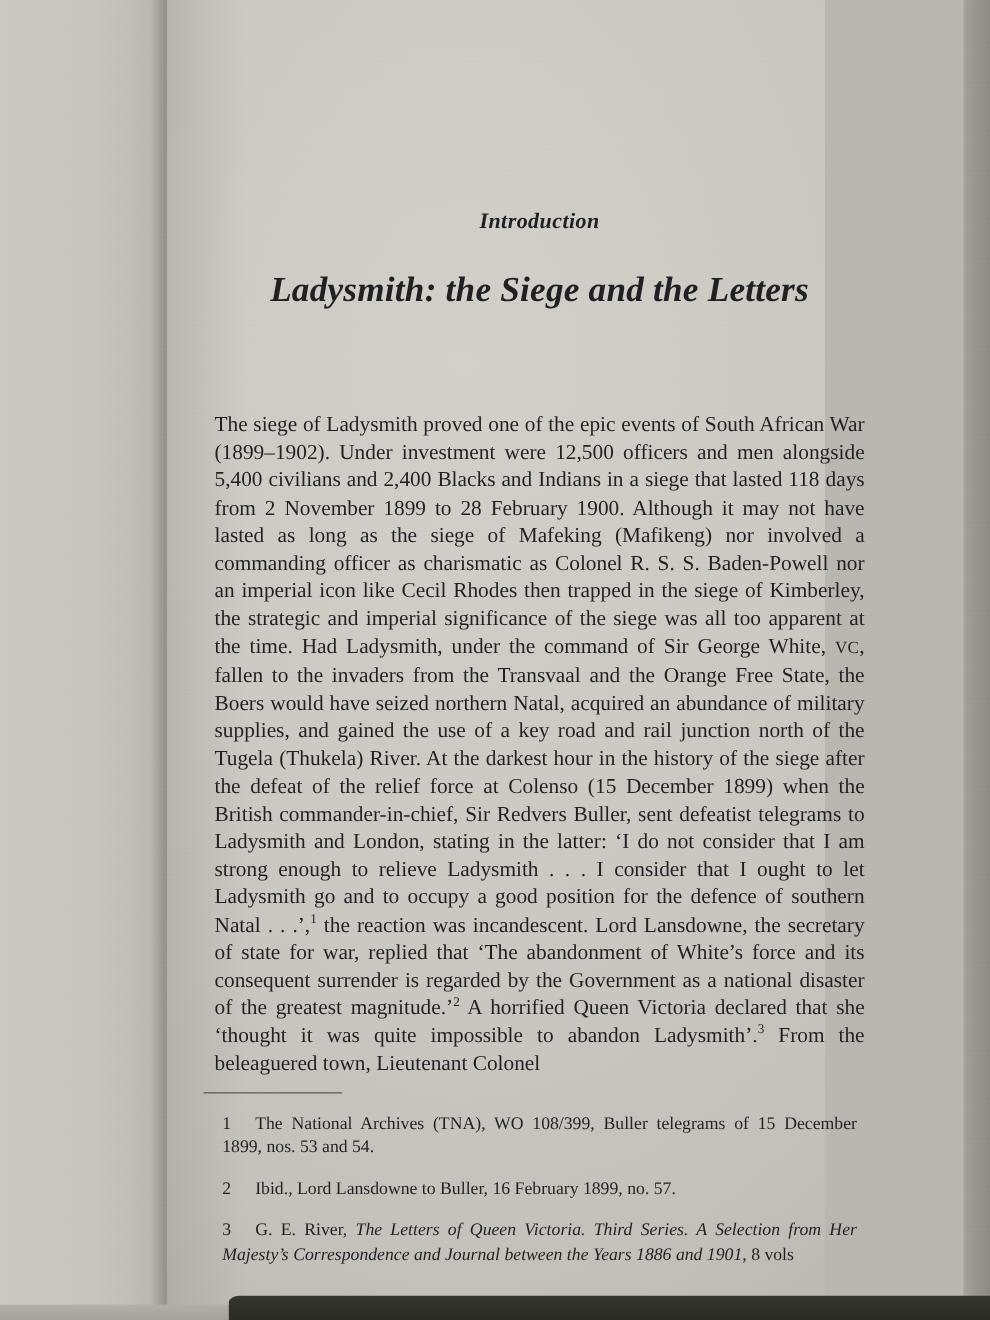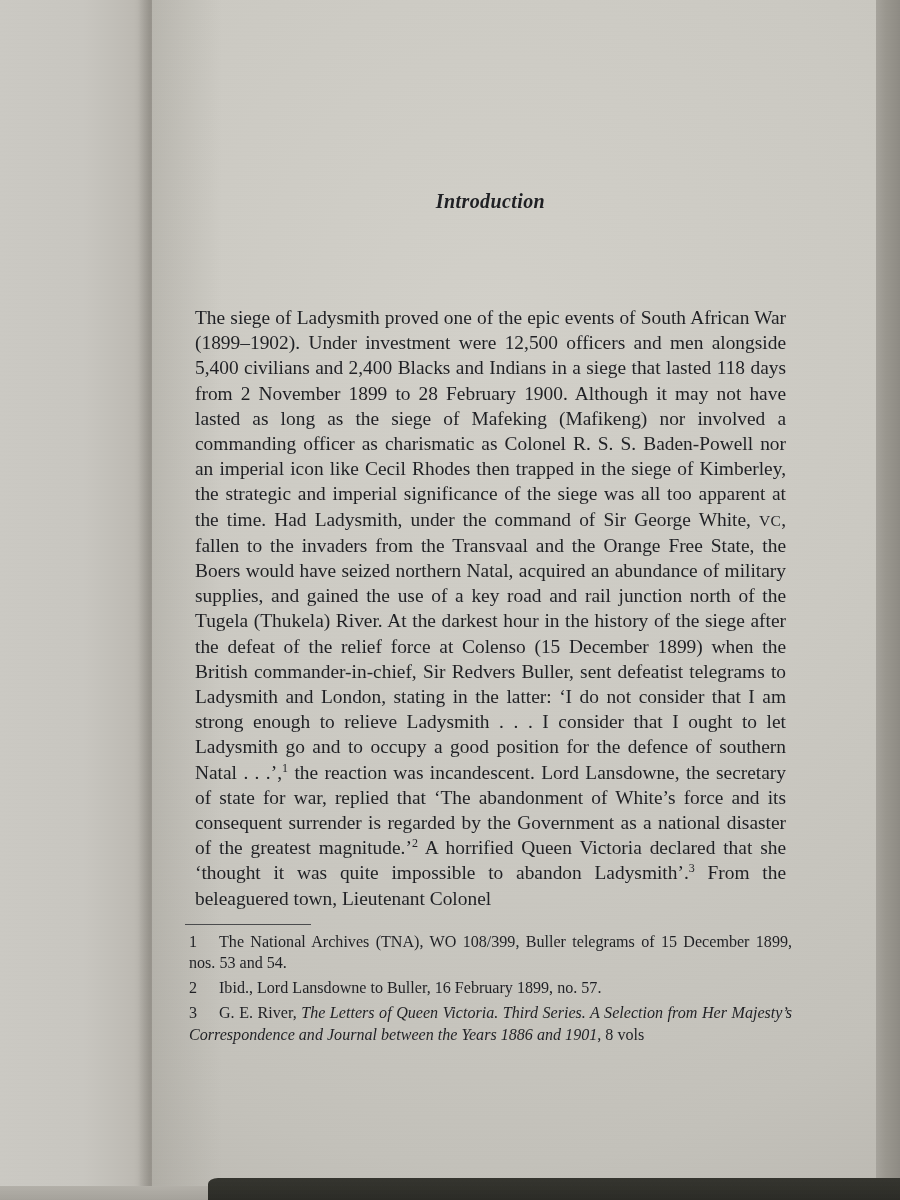--- a/index.html
+++ b/index.html
@@ -39,21 +39,21 @@
         rgba(120,116,108,0) 0%,
         rgba(120,116,108,0.40) 35%,
         rgba(138,134,126,0.22) 60%,
         rgba(255,255,255,0.10) 100%);
   }
 
   
   .page {
     position: absolute;
     left: 152px; top: 0;
-    width: 748px; height: 1186px;
+    width: 598px; height: 1186px;
     background:
       radial-gradient(120% 90% at 45% 28%, #d2d0c9 0%, #cbc9c2 45%, #c3c1ba 78%, #b9b6af 100%);
   }
 
   
   .page-fold-tone {
     position: absolute;
     left: 0; top: 0;
     width: 70px; height: 100%;
     background: linear-gradient(90deg, rgba(150,147,139,0.35) 0%, rgba(150,147,139,0) 100%);
@@ -144,21 +144,21 @@
     background: #4a4b4d;
     margin: 13px 0 6px 0;
   }
 
   .footnotes {
     font-size: 16.1px;
     line-height: 21.2px;
   }
 
   .footnotes p {
-    margin: 4px;
+    margin: 17px;
     text-align: justify;
     text-justify: inter-word;
     text-indent: 0;
   }
 
   .fn-num {
     display: inline-block;
     width: 30px;
   }
 
@@ -182,20 +182,21 @@
 
   <div class="left-surface"></div>
   <div class="gutter"></div>
 
   <div class="page">
     <div class="page-fold-tone"></div>
 
     <div class="content">
 
       <div class="kicker">Introduction</div>
+      <div class="title">Ladysmith: the Siege and the Letters</div>
 
       <div class="body">
         <p><span>The siege of Ladysmith proved one of the epic events of South African War (1899–1902). Under investment were 12,500 officers and men alongside 5,400 civilians and 2,400 Blacks and Indians in a siege that lasted 118 days from 2 November 1899 to 28 February 1900. Although it may not have lasted as long as the siege of Mafeking (Mafikeng) nor involved a commanding officer as charismatic as Colonel R. S. S. Baden-Powell nor an imperial icon like Cecil Rhodes then trapped in the siege of Kimberley, the strategic and imperial significance of the siege was all too apparent at the time. Had Ladysmith, under the command of Sir George White, </span><span class="smallcaps">VC</span><span>, fallen to the invaders from the Transvaal and the Orange Free State, the Boers would have seized northern Natal, acquired an abundance of military supplies, and gained the use of a key road and rail junction north of the Tugela (Thukela) River. At the darkest hour in the history of the siege after the defeat of the relief force at Colenso (15 December 1899) when the British commander-in-chief, Sir Redvers Buller, sent defeatist telegrams to Ladysmith and London, stating in the latter: ‘I do not consider that I am strong enough to relieve Ladysmith . . . I consider that I ought to let Ladysmith go and to occupy a good position for the defence of southern Natal . . .’,</span><sup>1</sup><span> the reaction was incandescent. Lord Lansdowne, the secretary of state for war, replied that ‘The abandonment of White’s force and its consequent surrender is regarded by the Government as a national disaster of the greatest magnitude.’</span><sup>2</sup><span> A horrified Queen Victoria declared that she ‘thought it was quite impossible to abandon Ladysmith’.</span><sup>3</sup><span> From the beleaguered town, Lieutenant Colonel</span></p>
       </div>
 
       <div class="fn-rule"></div>
 
       <div class="footnotes">
 
         <p><span class="fn-num">1</span><span>The National Archives (TNA), WO 108/399, Buller telegrams of 15 December 1899, nos. 53 and 54.</span></p>

